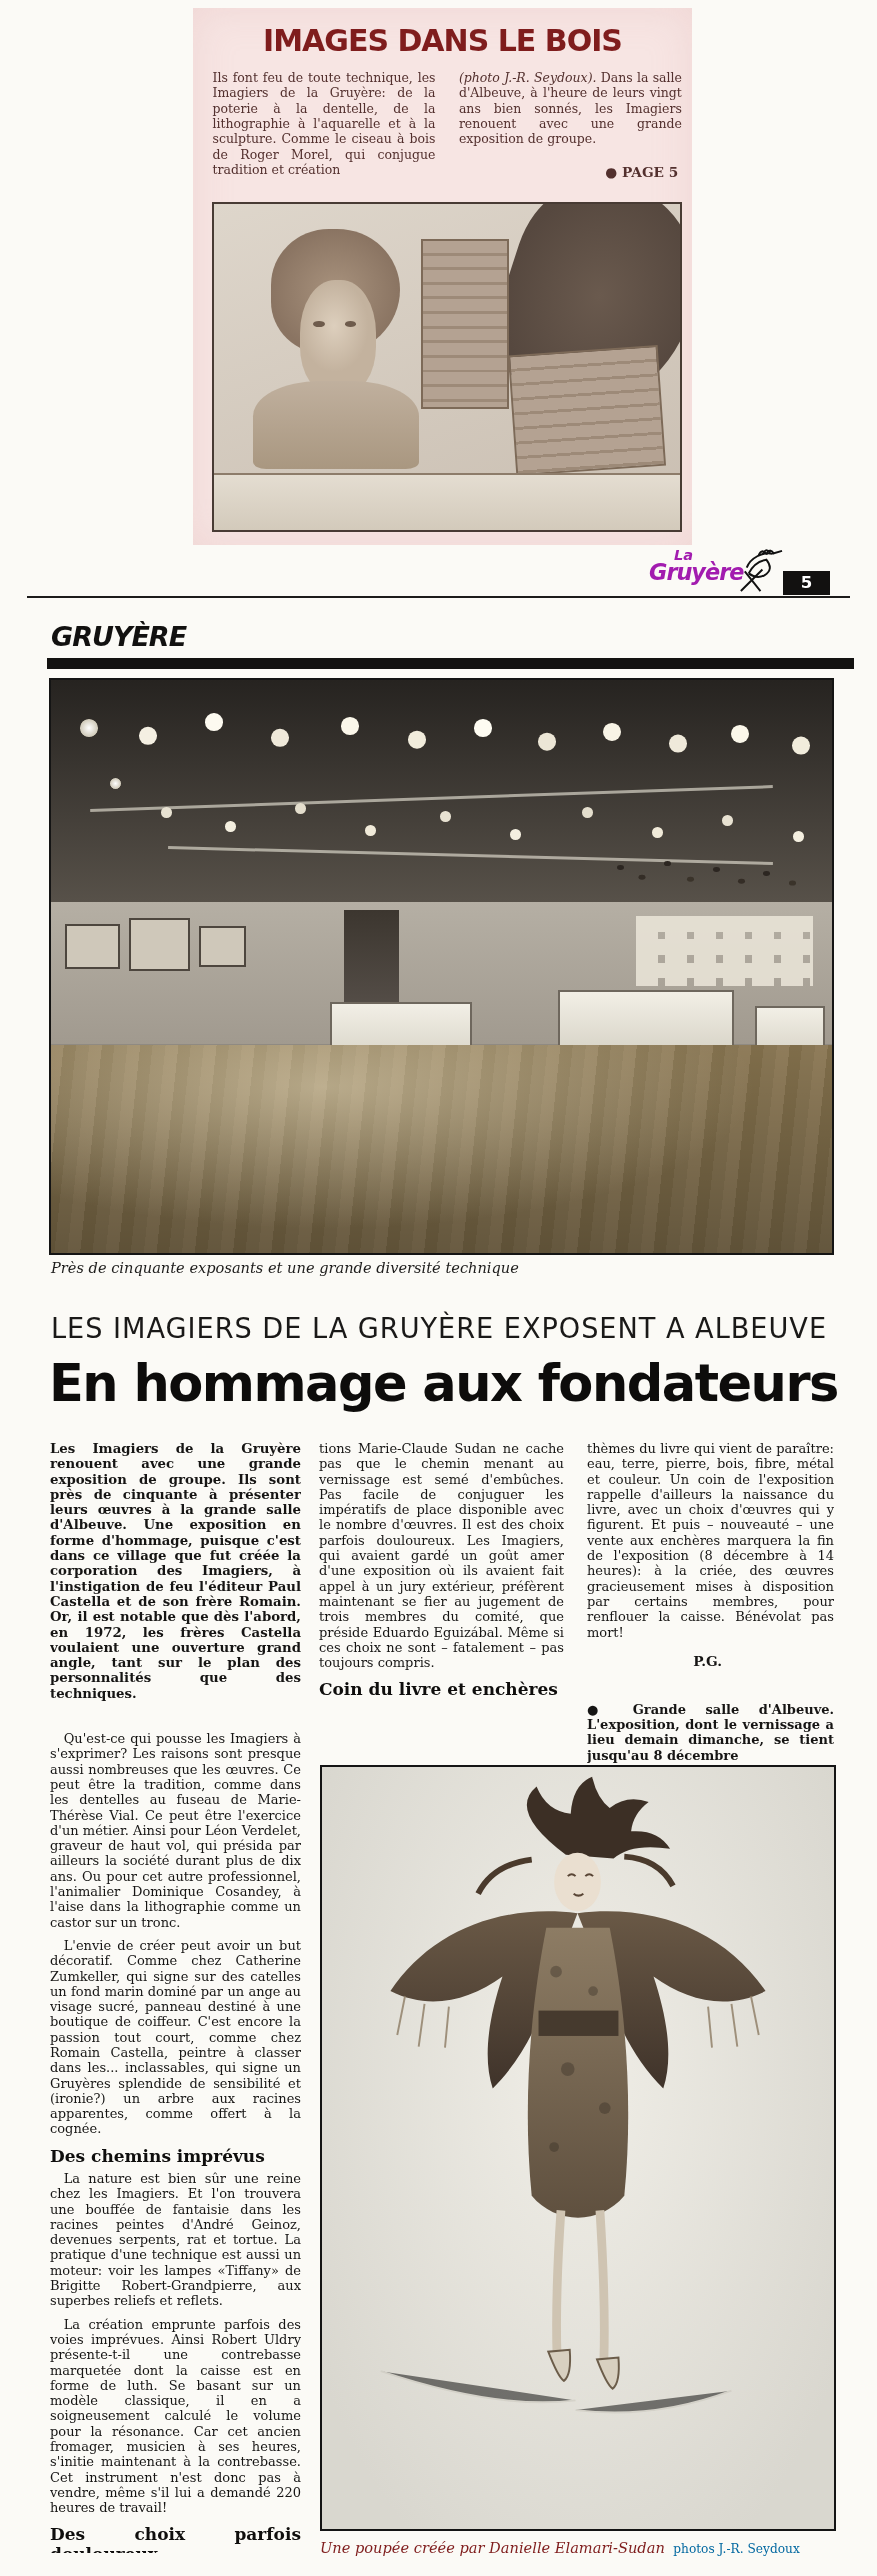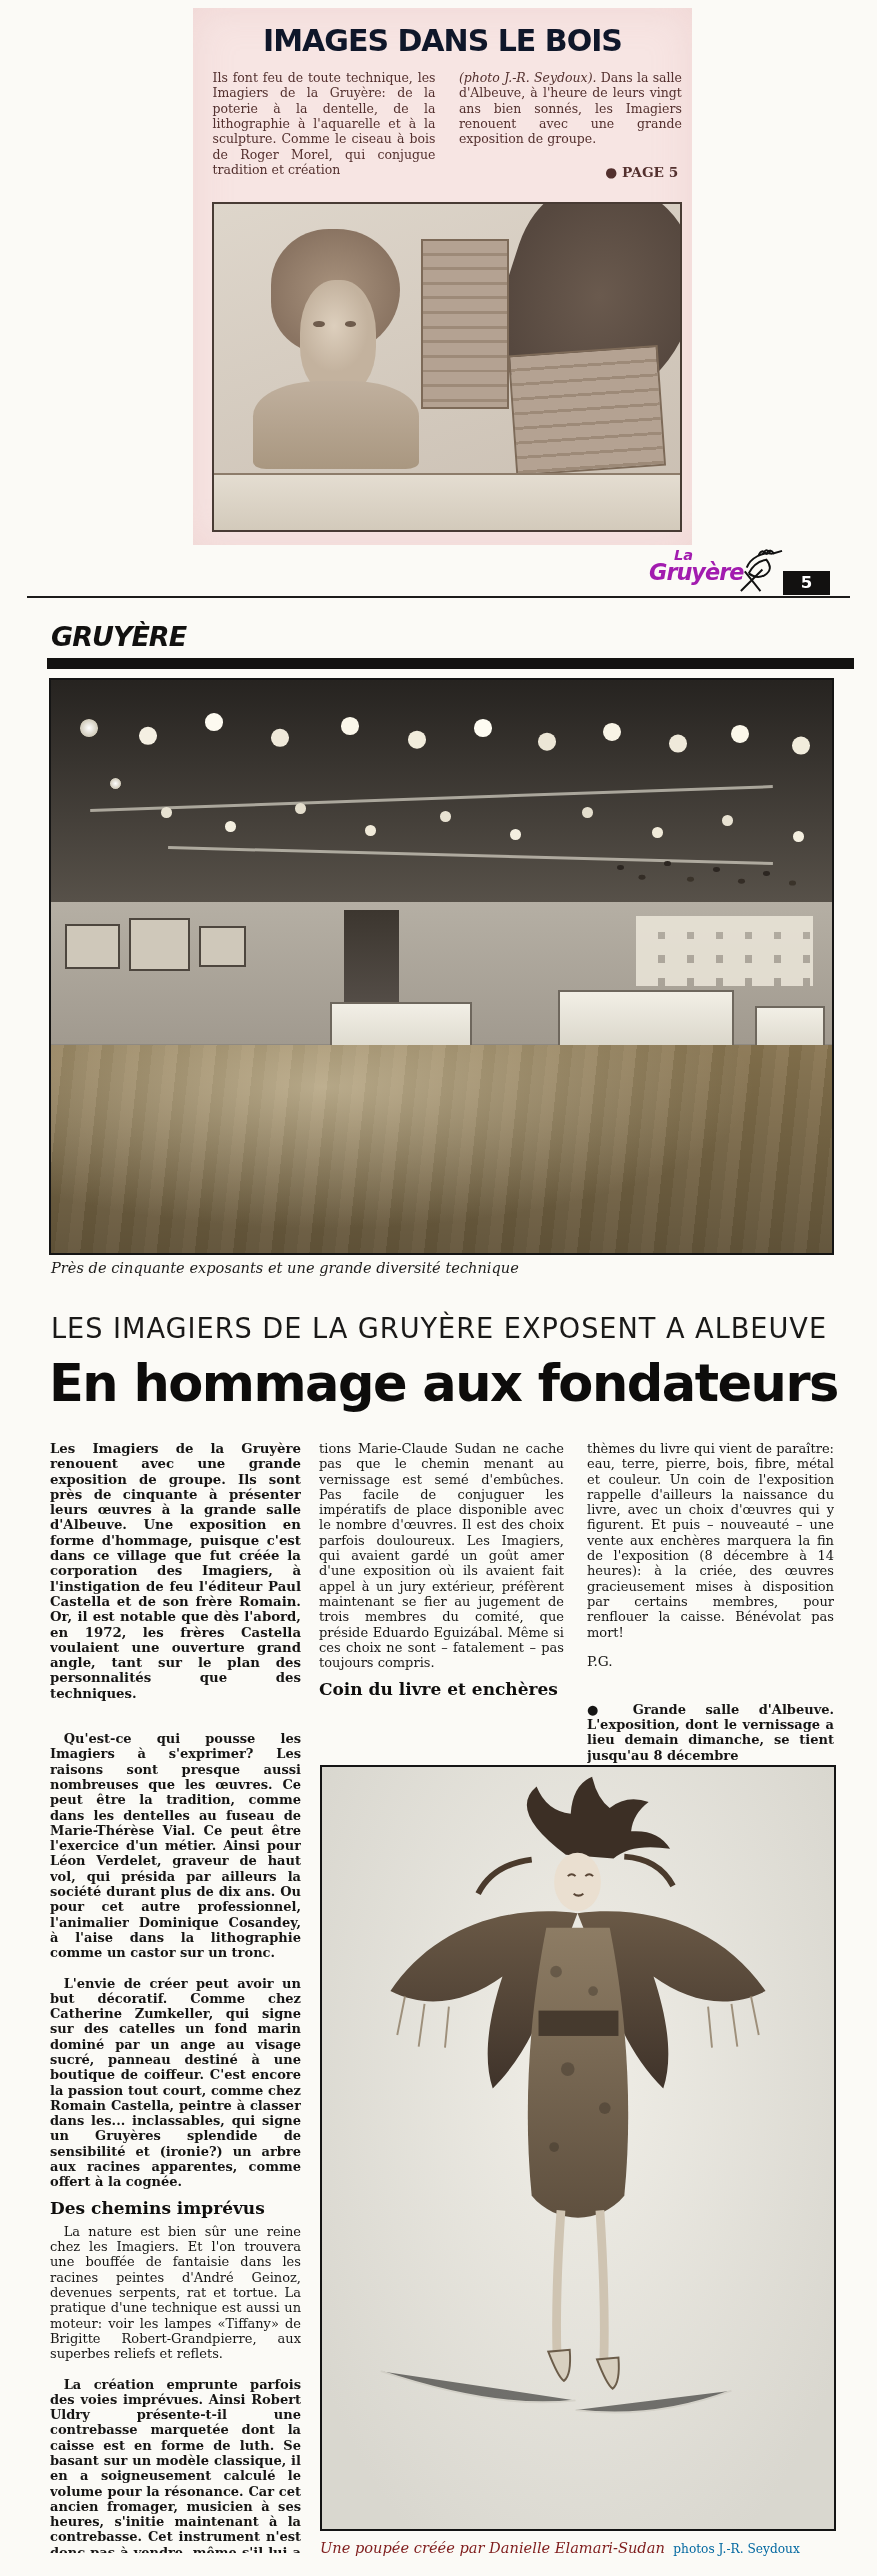--- a/index.html
+++ b/index.html
@@ -2,21 +2,21 @@
 <html><head>
 <meta charset="utf-8">
 <style>
   html,body{margin:0;padding:0;}
   body{width:878px;height:2576px;position:relative;background:#fbfaf6;font-family:"DejaVu Serif",serif;color:#151413;overflow:hidden;}
   .abs{position:absolute;}
 
   
   .teaser{left:193px;top:7.8px;width:499px;height:537px;background:#f7e5e3;box-shadow:inset 0 0 39px rgba(220,170,170,.25);}
   .teaser-title{position:absolute;left:0;top:15.6px;width:100%;text-align:center;
-    font-family:"DejaVu Sans",sans-serif;font-weight:bold;font-size:30px;letter-spacing:-1px;color:#0f172a;}
+    font-family:"DejaVu Sans",sans-serif;font-weight:bold;font-size:30px;letter-spacing:-1px;color:#7f1d1d;}
   .teaser-cols{position:absolute;left:19.5px;top:62px;width:470px;display:flex;gap:23.4px;}
   .teaser-col{width:223px;font-size:12.5px;line-height:15.4px;text-align:justify;color:#53302e;}
   .teaser-col .ital{font-style:italic;}
   .teaser-pageref{position:absolute;right:13.7px;top:156px;font-weight:bold;font-size:13.7px;color:#53302e;}
   .teaser-photo{position:absolute;left:18.5px;top:194px;width:466px;height:326px;border:2px solid #483b34;background:linear-gradient(160deg,#ded6cb,#c9beb1);overflow:hidden;}
   .sc-dark{position:absolute;left:293px;top:-19.5px;width:185px;height:224px;background:radial-gradient(closest-side,#6a5a4e,#56483f);border-radius:45% 55% 60% 40%;transform:rotate(18deg);}
   .sc-panel{position:absolute;background:repeating-linear-gradient(#b4a292 0 11.7px,#9d8a78 11.7px 14.6px);border:2px solid #7d6a58;}
   .sc-hair{position:absolute;left:57px;top:25px;width:129px;height:125px;background:radial-gradient(closest-side,#a8927d,#8a7462);border-radius:48% 52% 55% 45%;}
   .sc-face{position:absolute;left:86px;top:76px;width:76px;height:115px;background:radial-gradient(closest-side at 45% 40%,#ddcfbd,#c3b29e);border-radius:46% 46% 42% 42%;}
   .sc-eye{position:absolute;width:11.7px;height:5.9px;background:#6e5b4c;border-radius:50%;}
@@ -61,24 +61,24 @@
   .caption1{left:51px;top:1259px;font-style:italic;font-size:14.6px;color:#1d1c1b;}
 
   
   .kicker{left:51px;top:1312px;width:800px;font-family:"DejaVu Sans",sans-serif;font-size:28px;letter-spacing:1px;color:#1a1918;white-space:nowrap;transform:scaleX(.97);transform-origin:left;}
   .headline{left:49px;top:1354px;width:824px;font-family:"DejaVu Sans",sans-serif;font-weight:bold;font-size:51px;letter-spacing:-1.5px;color:#0d0c0b;white-space:nowrap;}
 
   
   .col{top:1441px;font-size:13px;line-height:15.3px;text-align:justify;color:#161514;overflow:hidden;}
   .col p{margin:0 0 0 0;text-indent:13.7px;}
   .col p.cont{text-indent:0;}
-  .col p + p{margin-top:15px;font-weight:bold;}
+  .col p + p{margin-top:8px;}
   .col .lead{font-weight:bold;font-size:13.3px;margin-bottom:30px;}
   .col h3{font-family:"DejaVu Serif",serif;font-size:17px;line-height:19.5px;margin:9.8px 0 4.9px 0;color:#0f0e0d;}
-  .col .sig{text-align:left;font-weight:normal;text-indent:0;margin-top:13.7px;padding-right:5.9px;font-size:13.7px;}
+  .col .sig{text-align:center;font-weight:bold;text-indent:0;margin-top:13.7px;padding-right:5.9px;font-size:13.7px;}
   .col .note{font-weight:bold;text-indent:0;margin-top:33px;}
   .col1{left:50px;width:251px;height:1112px;}
   .col2{left:319px;width:245px;height:322px;}
   .col3{left:587px;width:247px;height:322px;}
 
   
   .doll-photo{left:320px;top:1765px;width:512px;height:762px;border:2px solid #141414;background:radial-gradient(ellipse at 50% 40%,#f0eee7,#d9d7cf 85%);overflow:hidden;}
   .caption2{left:320px;top:2539px;font-style:italic;font-size:14.6px;color:#7f1d1d;}
   .credit{left:637px;top:2542px;width:199px;text-align:center;font-size:12.2px;color:#0369a1;}
 </style>

